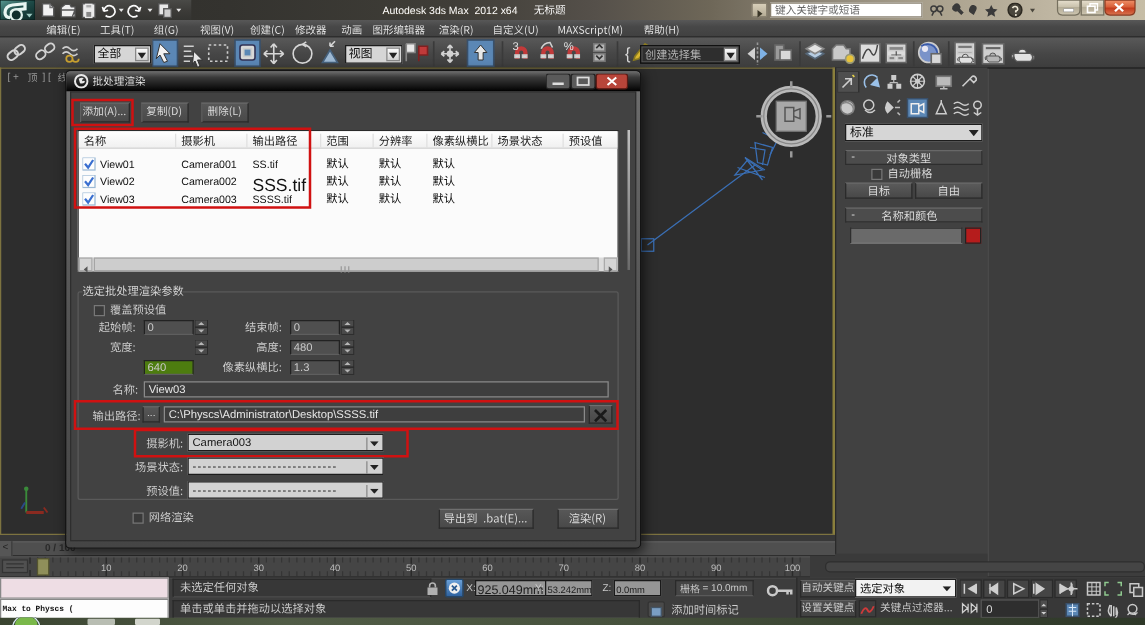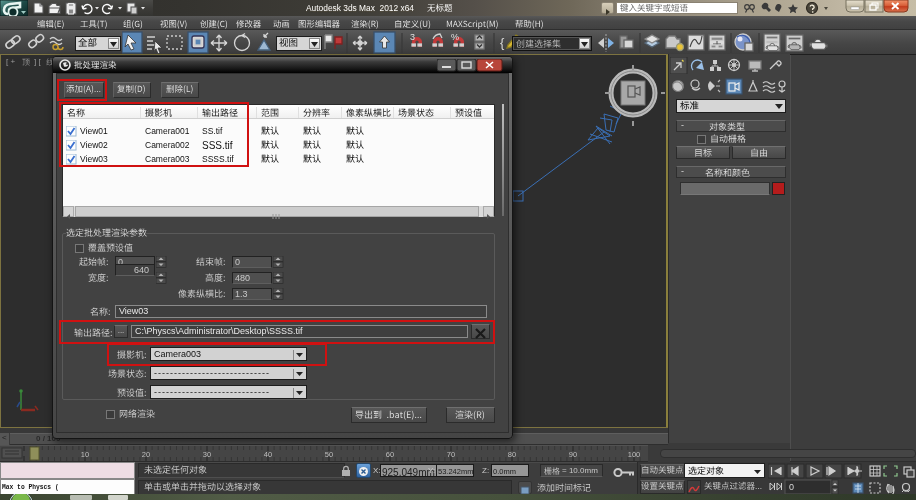--- a/index.html
+++ b/index.html
@@ -803,21 +803,21 @@
         <use href="#u9ED8" x="0"></use>
         <use href="#u8BA4" x="1000"></use>
       </g>
     </svg></div>
 <svg class="ab" style="left:66px;top:140px" width="11" height="11">
 <rect x="0" y="0" width="10" height="10" fill="#fdfdfd" stroke="#9ab8d4"></rect>
 <path d="M2 5 l2.5 3 l4 -6" stroke="#3a6fd0" stroke-width="1.8" fill="none"></path>
   </svg>
 <div class="ab" style="left:80px;top:140px;width:60px;height:12px;color:#111;font-size:8.5px">View02</div>
 <div class="ab" style="left:145px;top:140px;width:60px;height:12px;color:#111;font-size:8.5px">Camera002</div>
-<div class="ab" style="left:202px;top:140px;width:60px;height:12px;color:#111;font-size:10px">SSS.tif</div>
+<div class="ab" style="left:202px;top:140px;width:60px;height:12px;color:#111;font-size:14px">SSS.tif</div>
 <div class="ab" style="left:261px;top:139px"><svg class="cn" width="19" height="11" style="vertical-align:top">
       <g fill="#111111" transform="translate(0,9) scale(0.009,-0.009)">
         <use href="#u9ED8" x="0"></use>
         <use href="#u8BA4" x="1000"></use>
       </g>
     </svg></div>
 <div class="ab" style="left:303px;top:139px"><svg class="cn" width="19" height="11" style="vertical-align:top">
       <g fill="#111111" transform="translate(0,9) scale(0.009,-0.009)">
         <use href="#u9ED8" x="0"></use>
         <use href="#u8BA4" x="1000"></use>
@@ -918,21 +918,21 @@
 <rect x="0" y="6" width="10" height="5.5" fill="#4a4a4a" stroke="#2a2a2a" stroke-width="0.7"></rect>
 <path d="M2.5 4 l2.5 -2.5 l2.5 2.5 z M2.5 7.5 l2.5 2.5 l2.5 -2.5 z" fill="#b5b5b5"></path>
   </svg>
 <div class="ab" style="left:88.498px;top:272px"><svg class="cn" width="22" height="11" style="vertical-align:top">
       <g fill="#cfcfcf" transform="translate(0,9) scale(0.009,-0.009)">
         <use href="#u5BBD" x="0"></use>
         <use href="#u5EA6" x="1000"></use>
         <use href="#u003A" x="2000"></use>
       </g>
     </svg></div>
-<div class="ab" style="left:115px;top:264px;width:40px;height:12px;background:#404040;border:1px solid #222;border-bottom-color:#5e5e5e;color:#c9c9c9;font-size:9px;padding:0 18px;">640</div>
+<div class="ab" style="left:115px;top:288px;width:40px;height:12px;background:#4d7c0f;border:1px solid #222;border-bottom-color:#5e5e5e;color:#c9c9c9;font-size:9px;padding:0 2px;">640</div>
 <svg class="ab" style="left:156px;top:272px" width="11" height="12">
 <rect x="0" y="0" width="10" height="5.5" fill="#4a4a4a" stroke="#2a2a2a" stroke-width="0.7"></rect>
 <rect x="0" y="6" width="10" height="5.5" fill="#4a4a4a" stroke="#2a2a2a" stroke-width="0.7"></rect>
 <path d="M2.5 4 l2.5 -2.5 l2.5 2.5 z M2.5 7.5 l2.5 2.5 l2.5 -2.5 z" fill="#b5b5b5"></path>
   </svg>
 <div class="ab" style="left:205.498px;top:272px"><svg class="cn" width="22" height="11" style="vertical-align:top">
       <g fill="#cfcfcf" transform="translate(0,9) scale(0.009,-0.009)">
         <use href="#u9AD8" x="0"></use>
         <use href="#u5EA6" x="1000"></use>
         <use href="#u003A" x="2000"></use>

